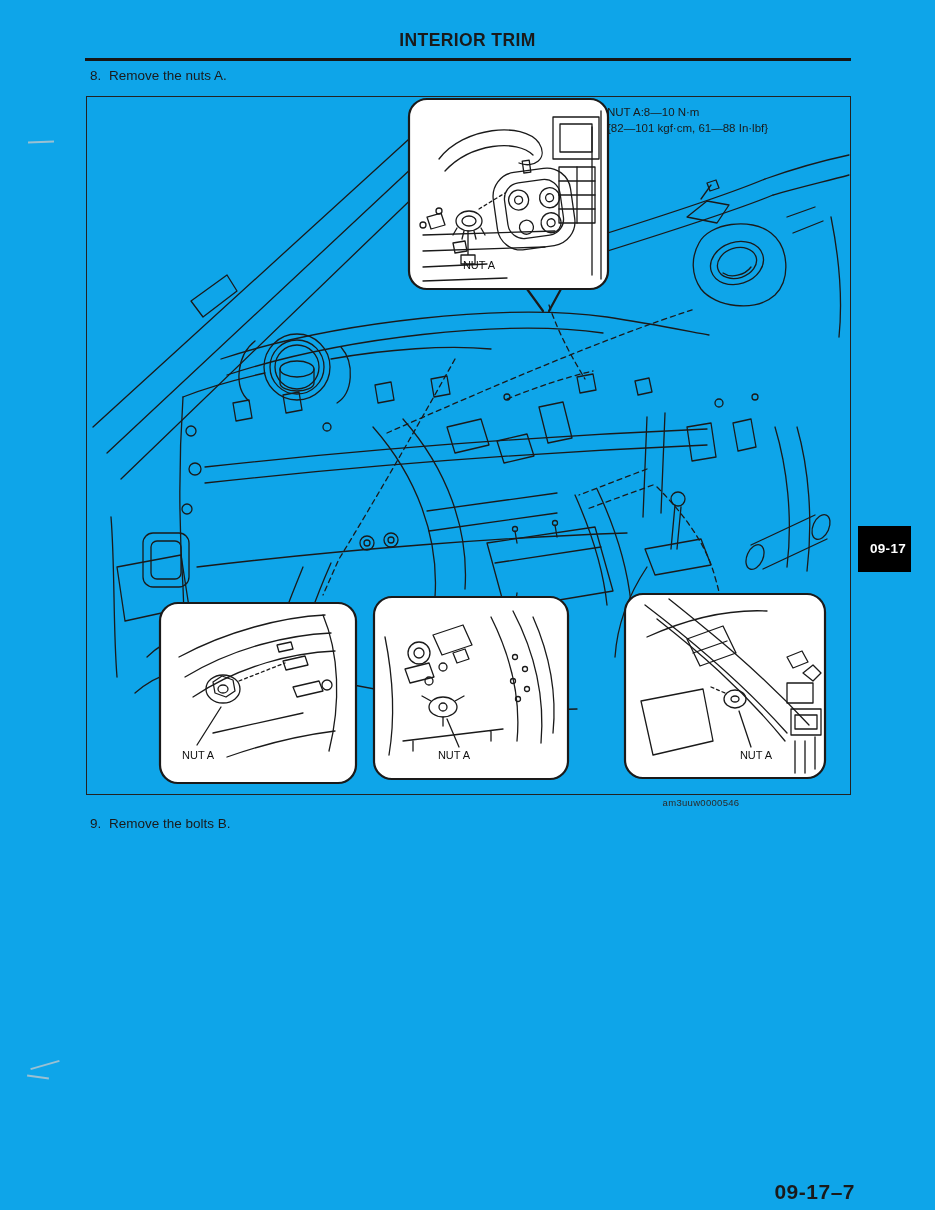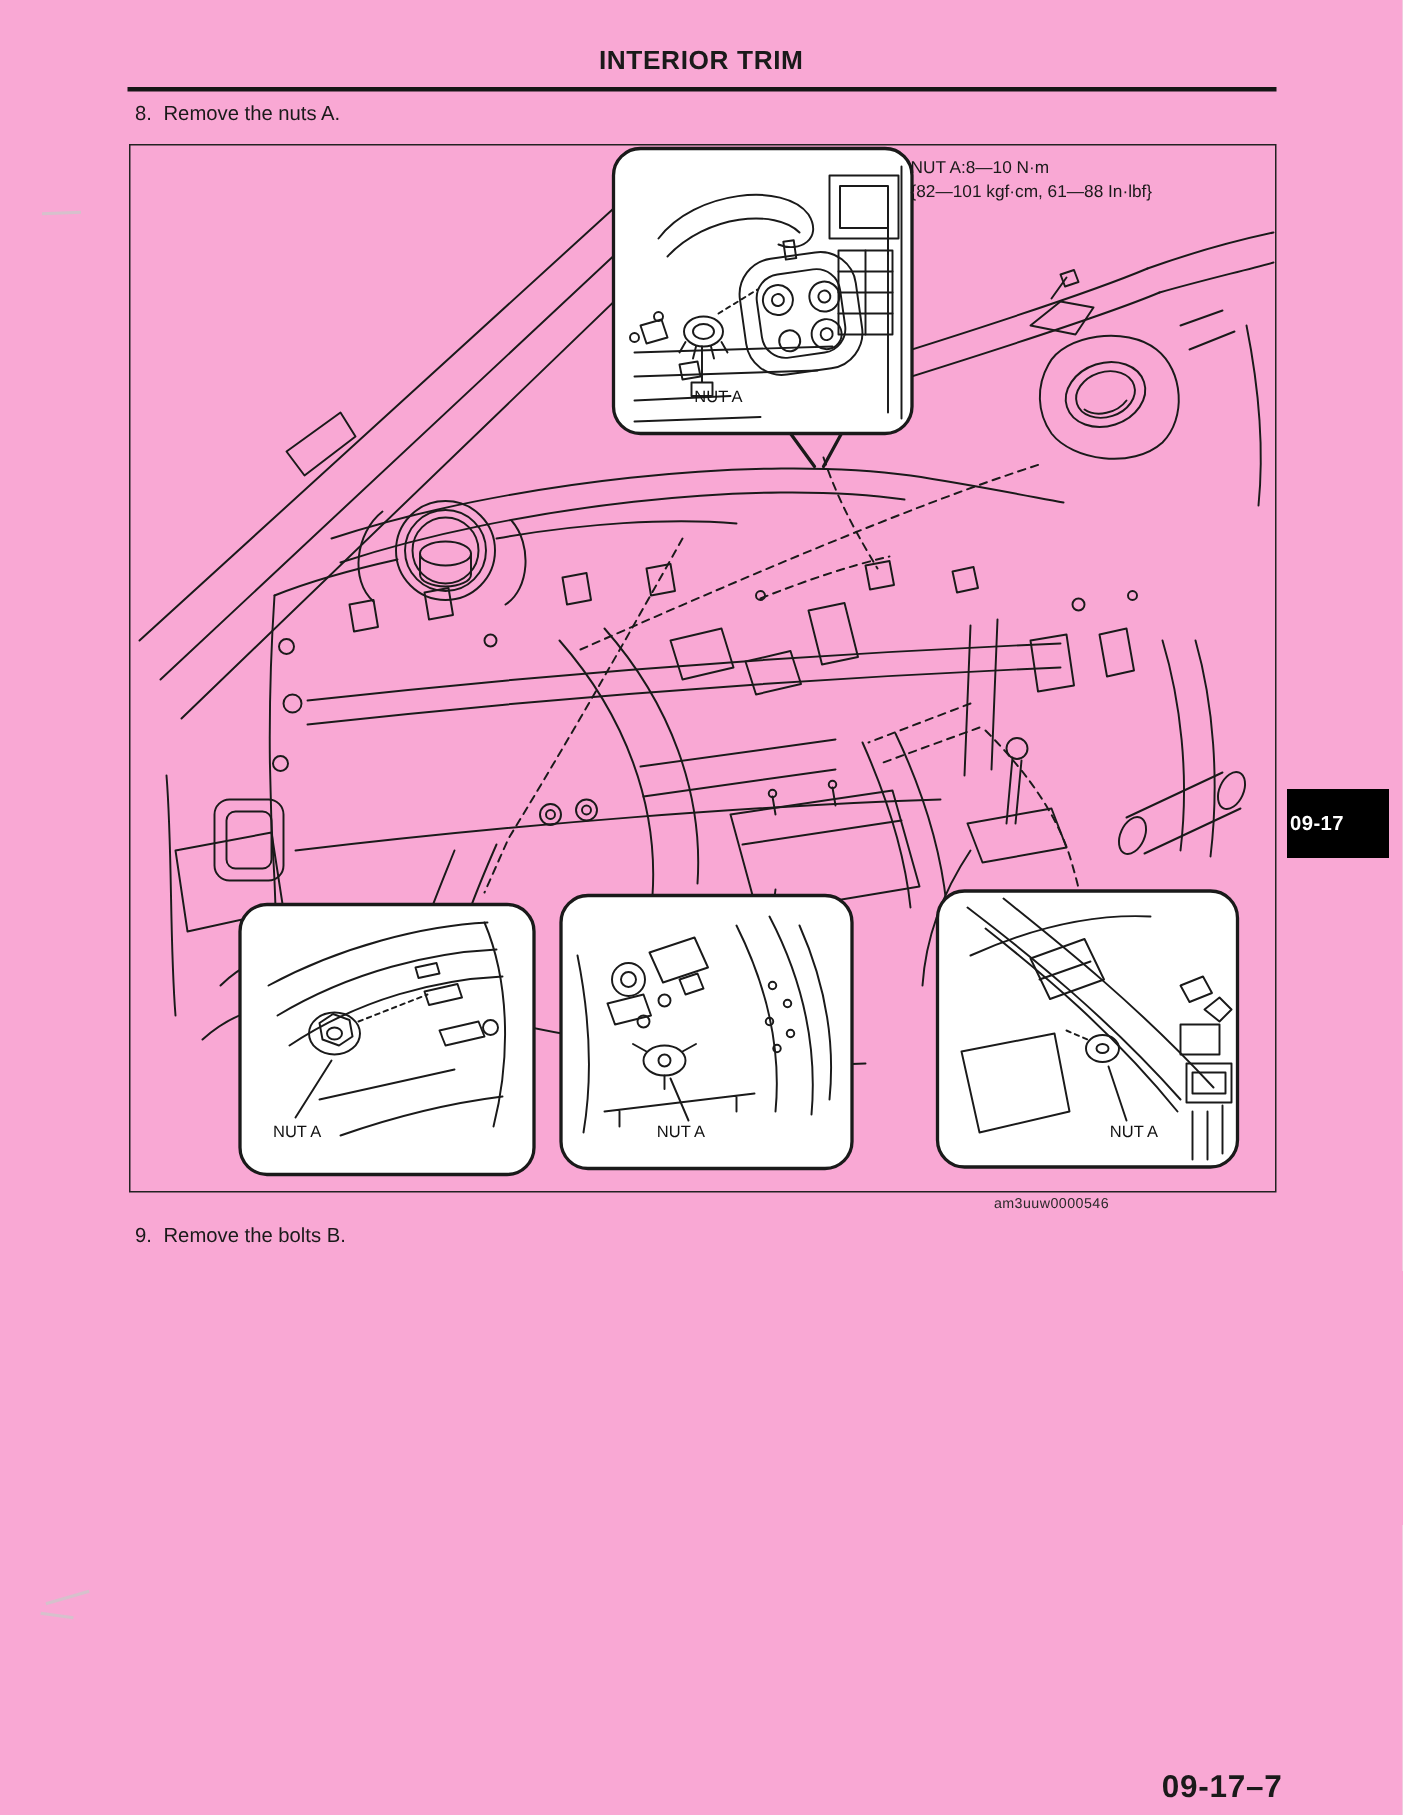--- a/index.html
+++ b/index.html
@@ -1,17 +1,17 @@
 <!DOCTYPE html>
 <html><head>
 <meta charset="utf-8">
 <style>
   html,body{margin:0;padding:0;background:#e8e8e8;}
   .page{
-    position:relative;width:935px;height:1210px;background:#f9a8d4;
+    position:relative;width:935px;height:1210px;background:#0ea5e9;
     font-family:"Liberation Sans","DejaVu Sans",sans-serif;color:#1a1a1a;
     overflow:hidden;margin:0 auto;
   }
   .abs{position:absolute;}
   .title{
     left:0;top:30px;width:935px;text-align:center;
     font-size:17.5px;font-weight:bold;letter-spacing:.4px;
   }
   .rule{left:85px;top:58px;width:766px;height:3.2px;background:#161616;}
   .step{left:90px;font-size:13.5px;display:flex;}
@@ -24,23 +24,23 @@
   .nutlabel{font-size:11px;color:#111;}
   .torque{
     left:520px;top:8px;font-size:11.5px;font-weight:normal;line-height:15.5px;
     white-space:nowrap;
   }
   .figcode{
     left:551px;top:797px;width:300px;text-align:center;
     font-size:9.5px;letter-spacing:.3px;color:#2a2a2a;
   }
   .tab{
-    left:858px;top:526px;width:68px;height:46px;background:#000;
+    left:858px;top:526px;width:53px;height:46px;background:#000;
     color:#fff;font-size:13.5px;font-weight:bold;line-height:46px;
-    padding-left:2px;box-sizing:border-box;letter-spacing:.3px;
+    padding-left:12px;box-sizing:border-box;letter-spacing:.3px;
   }
   .pagenum{
     left:600px;top:1160px;width:255px;text-align:right;
     font-size:21px;font-weight:bold;letter-spacing:.5px;margin-top:20px;
   }
   .mark{background:#c9c9c9;opacity:.75;}
 </style>
 </head>
 <body>
 

